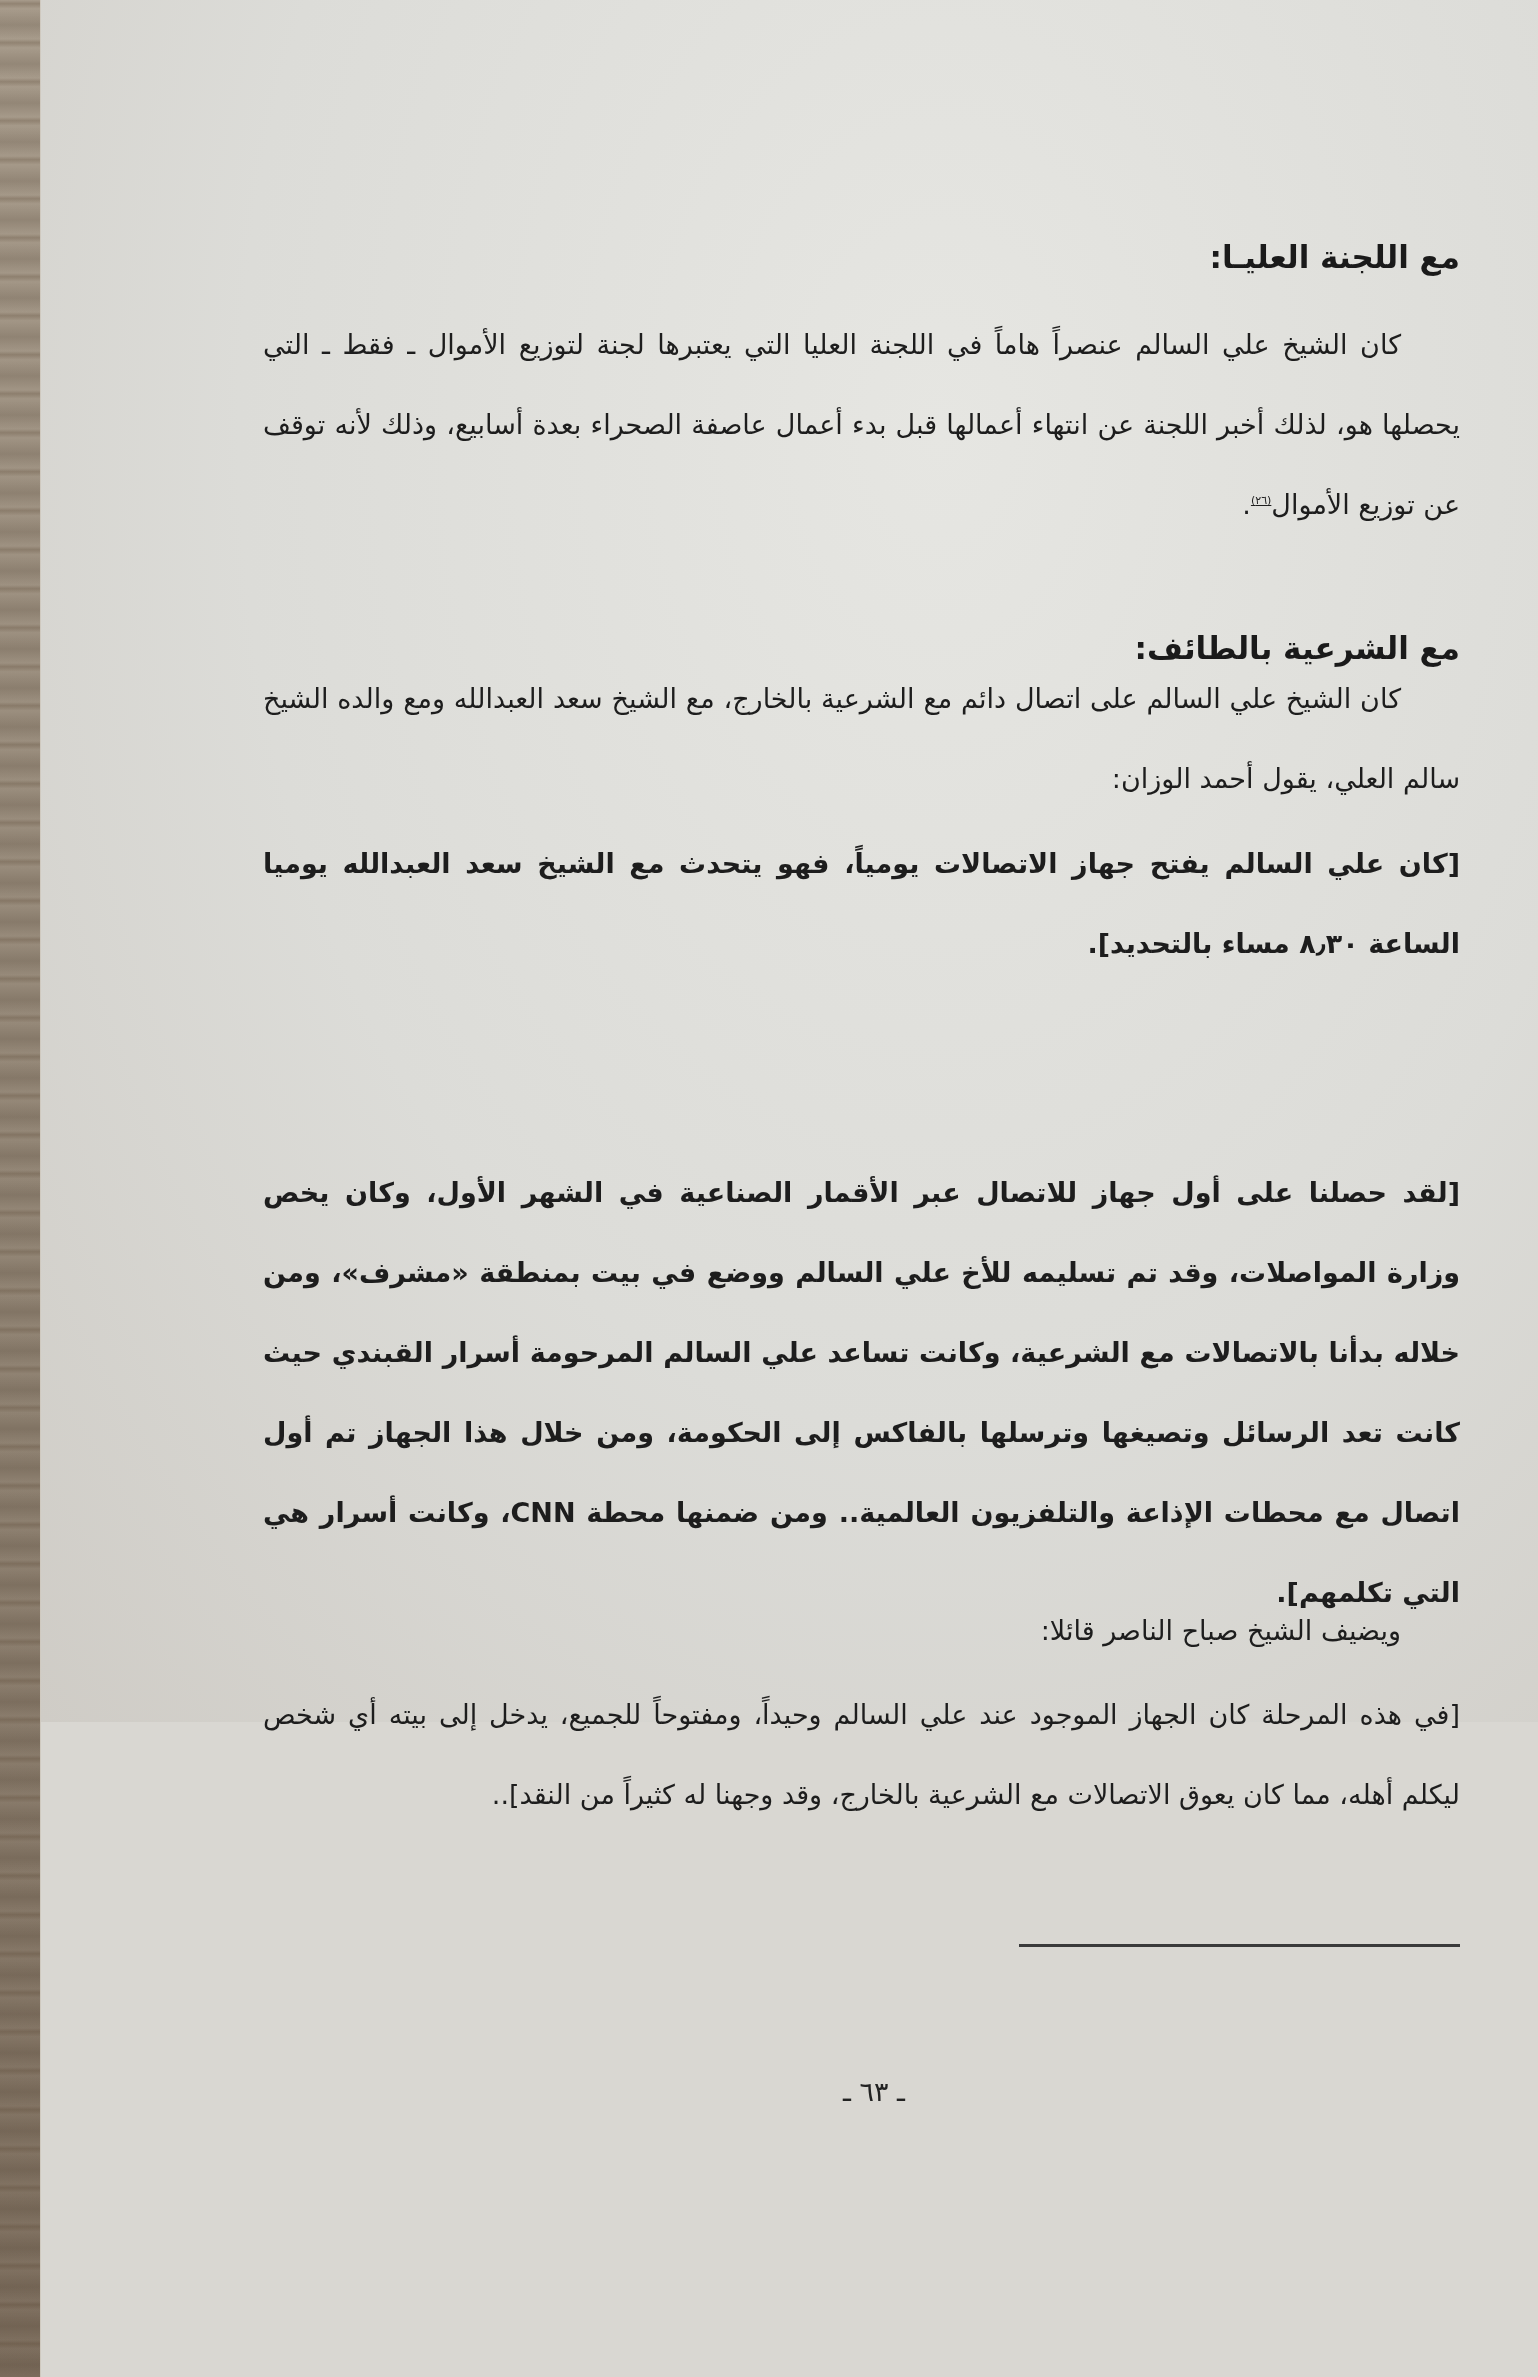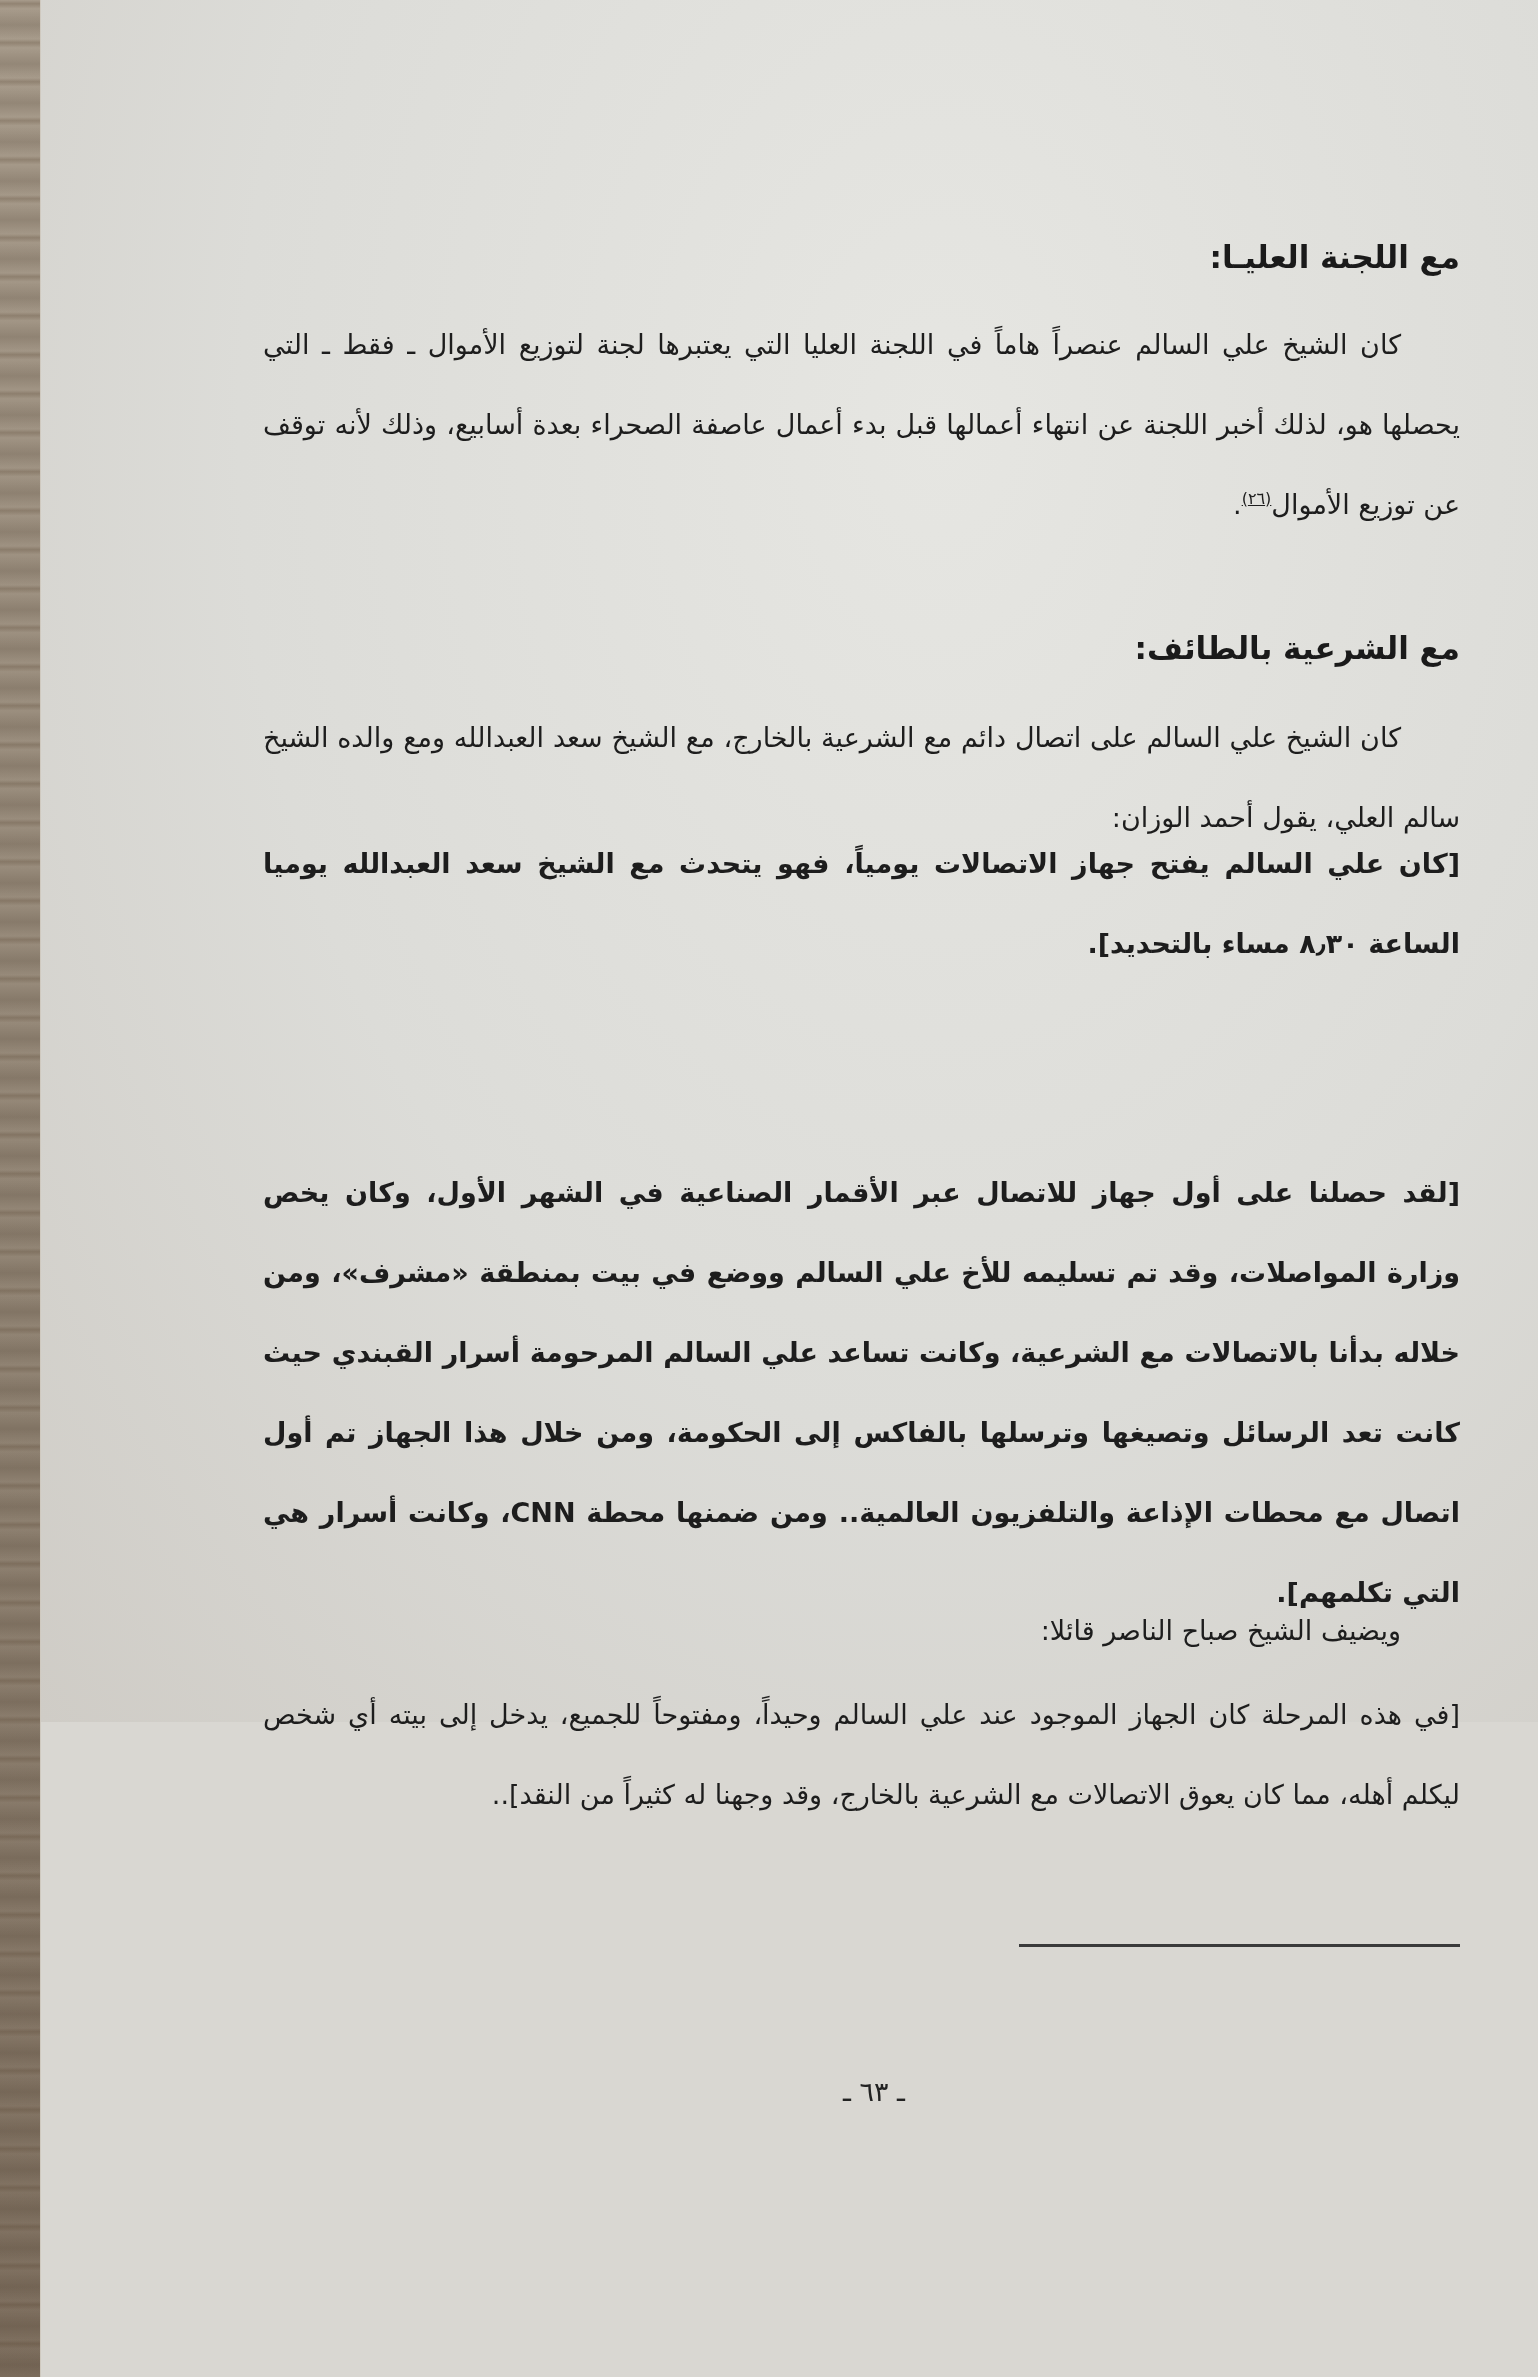--- a/index.html
+++ b/index.html
@@ -55,21 +55,21 @@
       font-size: 27px;
       line-height: 80px;
       color: #1d1d1d;
       direction: rtl;
       text-align: justify;
       text-align-last: right;
     }
     .para.indent { text-indent: 59px; }
     .para.bold { font-weight: bold; }
     .footnote-ref {
-      font-size: 16px;
+      font-size: 11px;
       vertical-align: super;
       line-height: 0;
       text-decoration: underline;
     }
     .footnote-rule {
       position: absolute;
       right: 78px;
       top: 1944px;
       width: 441px;
       height: 2.5px;
@@ -101,21 +101,21 @@
 <div class="wood-strip"></div>
 
 <div class="page">
 
   <div class="heading" style="top:239px;">مع اللجنة العليـا:</div>
 
   <div class="para indent" style="top:305px;"><span>كان الشيخ علي السالم عنصراً هاماً في اللجنة العليا التي يعتبرها لجنة لتوزيع الأموال ـ فقط ـ التي يحصلها هو، لذلك أخبر اللجنة عن انتهاء أعمالها قبل بدء أعمال عاصفة الصحراء بعدة أسابيع، وذلك لأنه توقف عن توزيع الأموال</span><span class="footnote-ref">(٢٦)</span><span>.</span></div>
 
   <div class="heading" style="top:630px;">مع الشرعية بالطائف:</div>
 
-  <div class="para indent" style="top:698px;">كان الشيخ علي السالم على اتصال دائم مع الشرعية بالخارج، مع الشيخ سعد العبدالله ومع والده الشيخ سالم العلي، يقول أحمد الوزان:</div>
+  <div class="para indent" style="top:659px;">كان الشيخ علي السالم على اتصال دائم مع الشرعية بالخارج، مع الشيخ سعد العبدالله ومع والده الشيخ سالم العلي، يقول أحمد الوزان:</div>
 
   <div class="para bold" style="top:824px;">[كان علي السالم يفتح جهاز الاتصالات يومياً، فهو يتحدث مع الشيخ سعد العبدالله يوميا الساعة ٨٫٣٠ مساء بالتحديد].</div>
 
 
   <div class="para bold" style="top:1153px;">[لقد حصلنا على أول جهاز للاتصال عبر الأقمار الصناعية في الشهر الأول، وكان يخص وزارة المواصلات، وقد تم تسليمه للأخ علي السالم ووضع في بيت بمنطقة «مشرف»، ومن خلاله بدأنا بالاتصالات مع الشرعية، وكانت تساعد علي السالم المرحومة أسرار القبندي حيث كانت تعد الرسائل وتصيغها وترسلها بالفاكس إلى الحكومة، ومن خلال هذا الجهاز تم أول اتصال مع محطات الإذاعة والتلفزيون العالمية.. ومن ضمنها محطة CNN، وكانت أسرار هي التي تكلمهم].</div>
 
   <div class="para" style="top:1675px;">[في هذه المرحلة كان الجهاز الموجود عند علي السالم وحيداً، ومفتوحاً للجميع، يدخل إلى بيته أي شخص ليكلم أهله، مما كان يعوق الاتصالات مع الشرعية بالخارج، وقد وجهنا له كثيراً من النقد]..</div>
 
   <div class="para indent" style="top:1591px;">ويضيف الشيخ صباح الناصر قائلا:</div>
 

